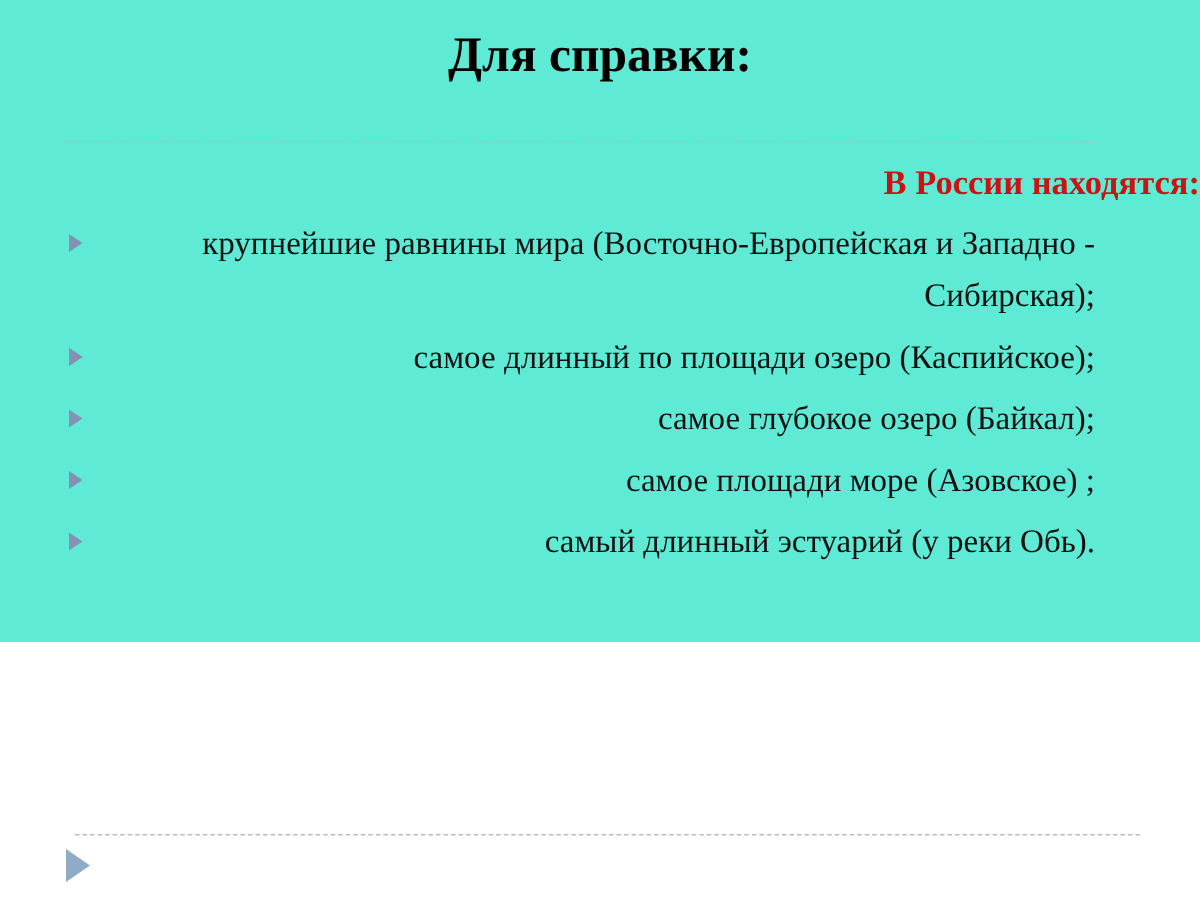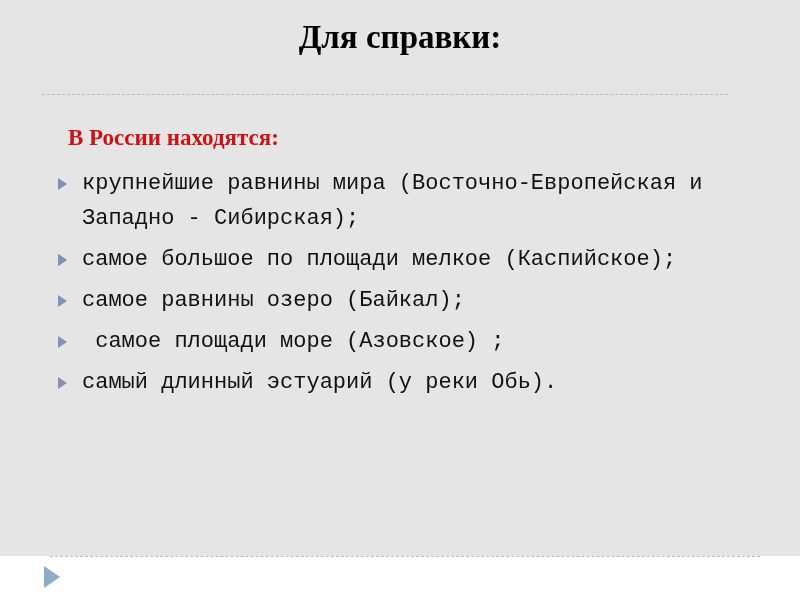--- a/index.html
+++ b/index.html
@@ -9,22 +9,22 @@
   body {
     width: 800px;
     height: 600px;
     background: #ffffff;
     font-family: "Liberation Serif", "DejaVu Serif", serif;
     overflow: hidden;
   }
   .slide {
     position: relative;
     width: 800px;
-    height: 556px;
-    background: #e5e5e5;
+    height: 428px;
+    background: #5eead4;
     box-sizing: border-box;
   }
 
   
   .slide-title {
     position: absolute;
     top: 16px;
     left: 0;
     width: 800px;
     text-align: center;
@@ -50,37 +50,37 @@
   .rule-bottom {
     left: 50px;
     top: 556px;
     width: 710px;
   }
 
   
   .body-block {
     position: absolute;
     left: 0;
-    top: 122px;
+    top: 106px;
     width: 800px;
+    text-align: right;
   }
   .subtitle {
     margin: 0 0 6px 68px;
     font-size: 23px;
     font-weight: bold;
     color: #cc1212;
     line-height: 32px;
     white-space: nowrap;
   }
 
   ul.bullets {
     list-style: none;
-    margin: 12px;
+    margin: 0;
     padding: 0;
-    font-family: Liberation Mono, monospace;
   }
   ul.bullets > li {
     position: relative;
     margin: 0 0 6px 0;
     padding: 0 70px 0 70px;
     font-size: 22px;
     color: #111111;
     line-height: 35px;
   }
   .bullet-marker {
@@ -126,25 +126,25 @@
     <ul class="bullets">
       <li>
         <span class="bullet-marker"></span>
         <span class="bullet-text">крупнейшие равнины мира (Восточно-Европейская и Западно - Сибирская);</span>
       </li>
       <li>
         <span class="bullet-marker"></span>
       </li>
       <li>
         <span class="bullet-marker"></span>
-        <span class="bullet-text">самое большое по площади мелкое (Каспийское);</span>
+        <span class="bullet-text">самое длинный по площади озеро (Каспийское);</span>
       </li>
       <li>
         <span class="bullet-marker"></span>
-        <span class="bullet-text">самое равнины озеро (Байкал);</span>
+        <span class="bullet-text">самое глубокое озеро (Байкал);</span>
       </li>
       <li>
         <span class="bullet-marker"></span>
         <span class="bullet-text"> самое площади море (Азовское) ;</span>
       </li>
       <li>
         <span class="bullet-marker"></span>
         <span class="bullet-text">самый длинный эстуарий (у реки Обь).</span>
       </li>
     </ul>

